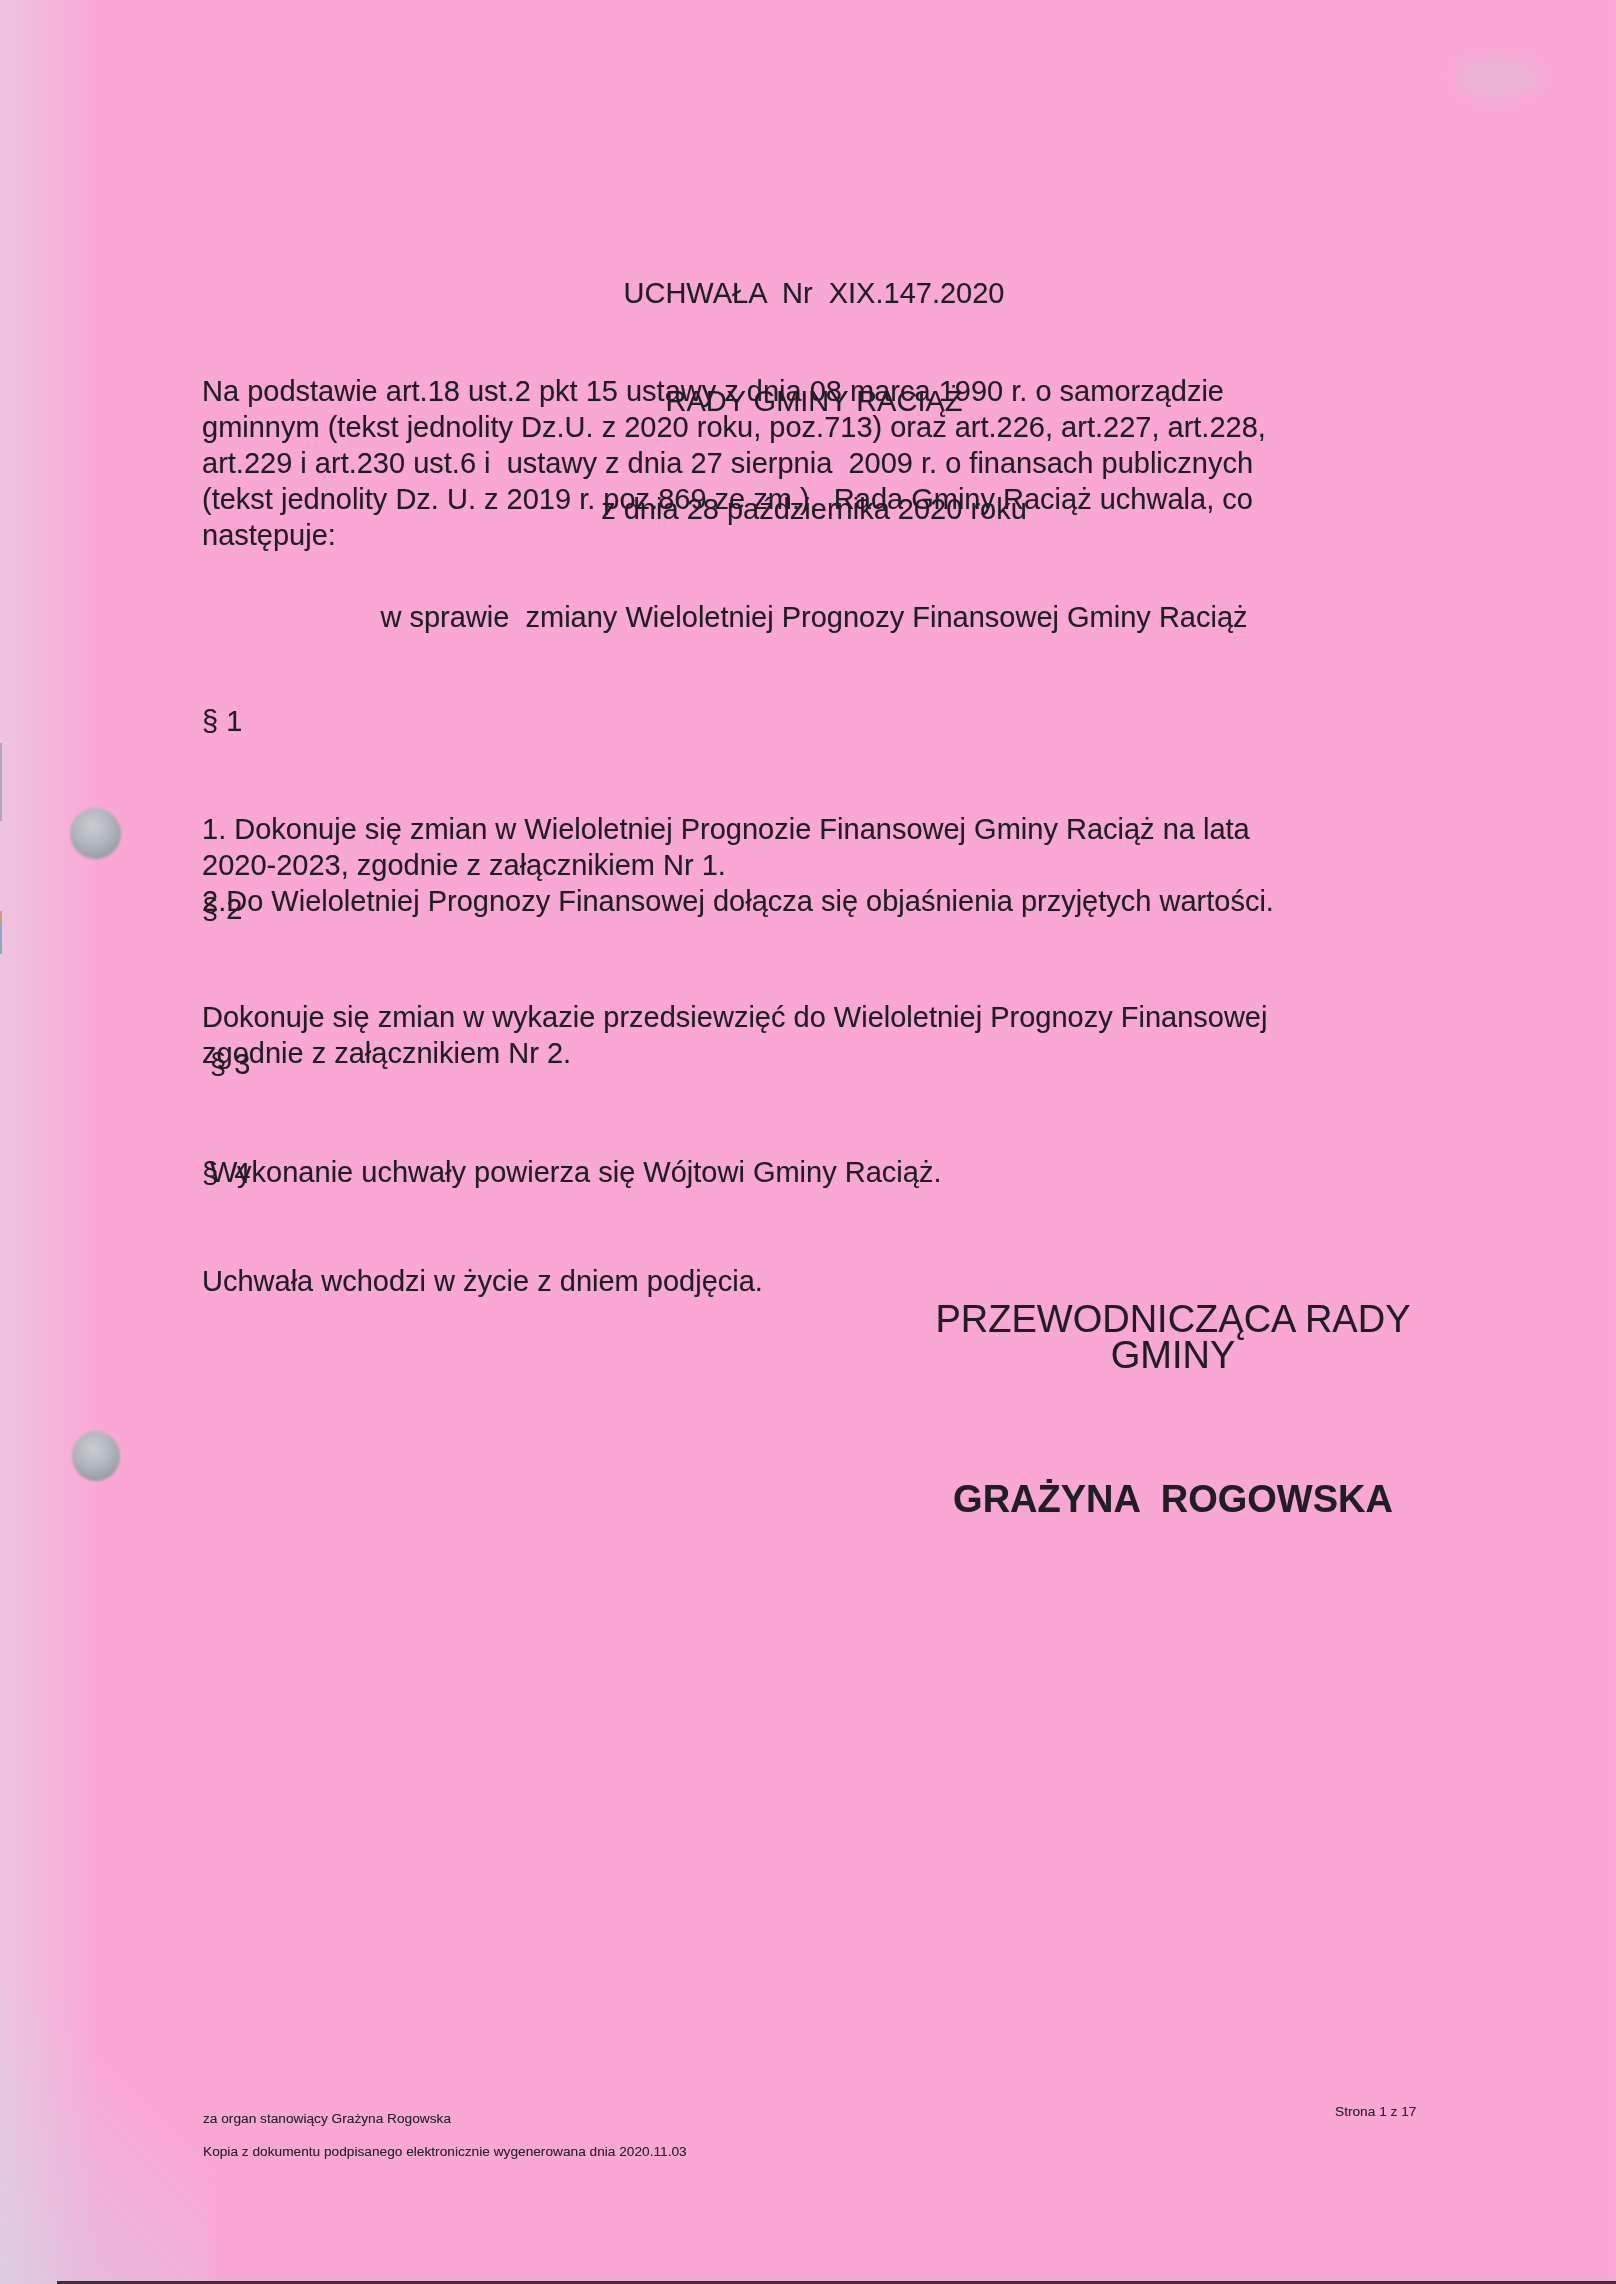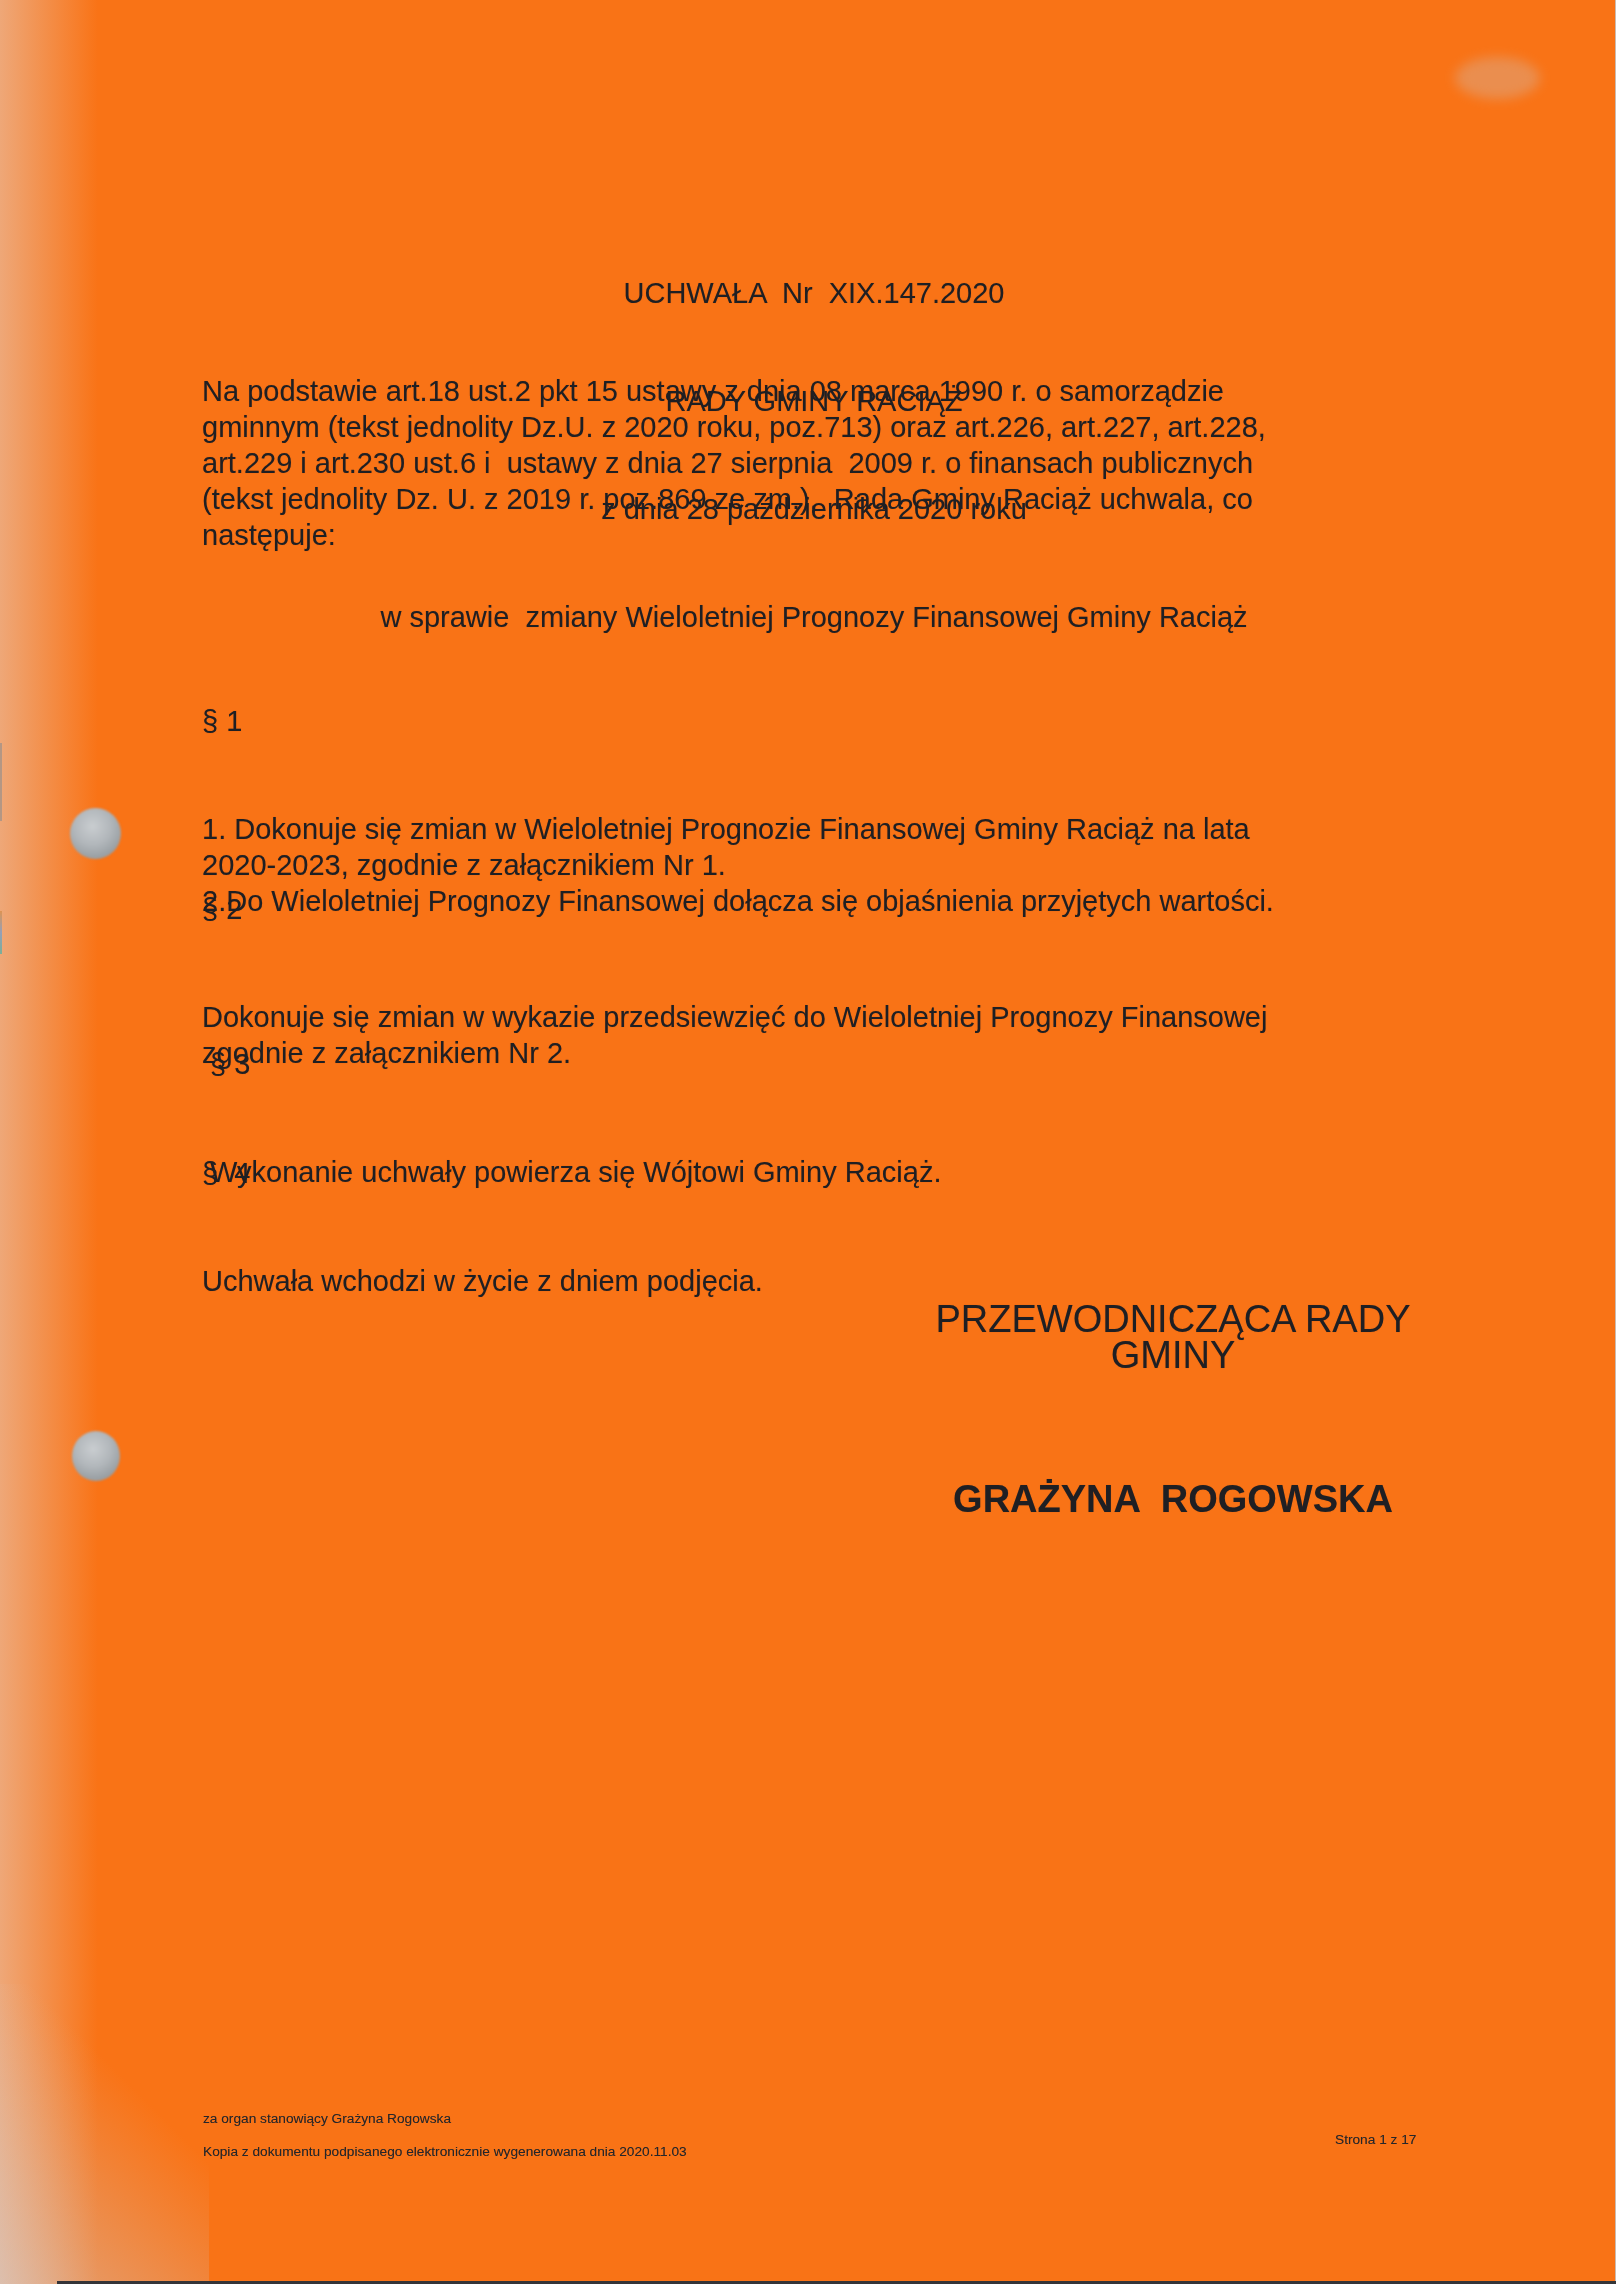--- a/index.html
+++ b/index.html
@@ -4,21 +4,21 @@
 <style>
   html, body {
     margin: 0;
     padding: 0;
     background: #ffffff;
   }
   .page {
     position: relative;
     width: 1617px;
     height: 2284px;
-    background: #f97316;
+    background: #f9a8d4;
     overflow: hidden;
     font-family: "Liberation Sans", sans-serif;
     color: #1f1f23;
   }
   .txt {
     position: absolute;
     font-size: 29px;
     line-height: 36px;
     white-space: pre-wrap;
     text-shadow: 0 0 0.7px rgba(40,40,45,0.35);
@@ -47,21 +47,21 @@
   }
   .signature-name { margin-top: 36px; font-weight: bold; }
   .footer-txt {
     position: absolute;
     font-size: 13.7px;
     line-height: 17px;
     color: #26262a;
     text-shadow: 0 0 0.3px rgba(40,40,45,0.4);
   }
   .footer-signer { top: 2102px; left: 203px; margin-top: 8px; }
-  .footer-page   { top: 2103px; left: 1335px; margin-top: 28px; }
+  .footer-page   { top: 2103px; left: 1335px; }
   .footer-copy   { top: 2143px; left: 203px; }
 
   
   .hole-punch {
     position: absolute;
     border-radius: 50%;
     background: radial-gradient(circle at 44% 36%, #c9cdd0 0%, #b2b7bb 42%, #9aa0a4 72%, #8b9195 100%);
     filter: blur(1px);
   }
   .hole-punch-1 { left: 70px; top: 808px; width: 51px; height: 51px; }

